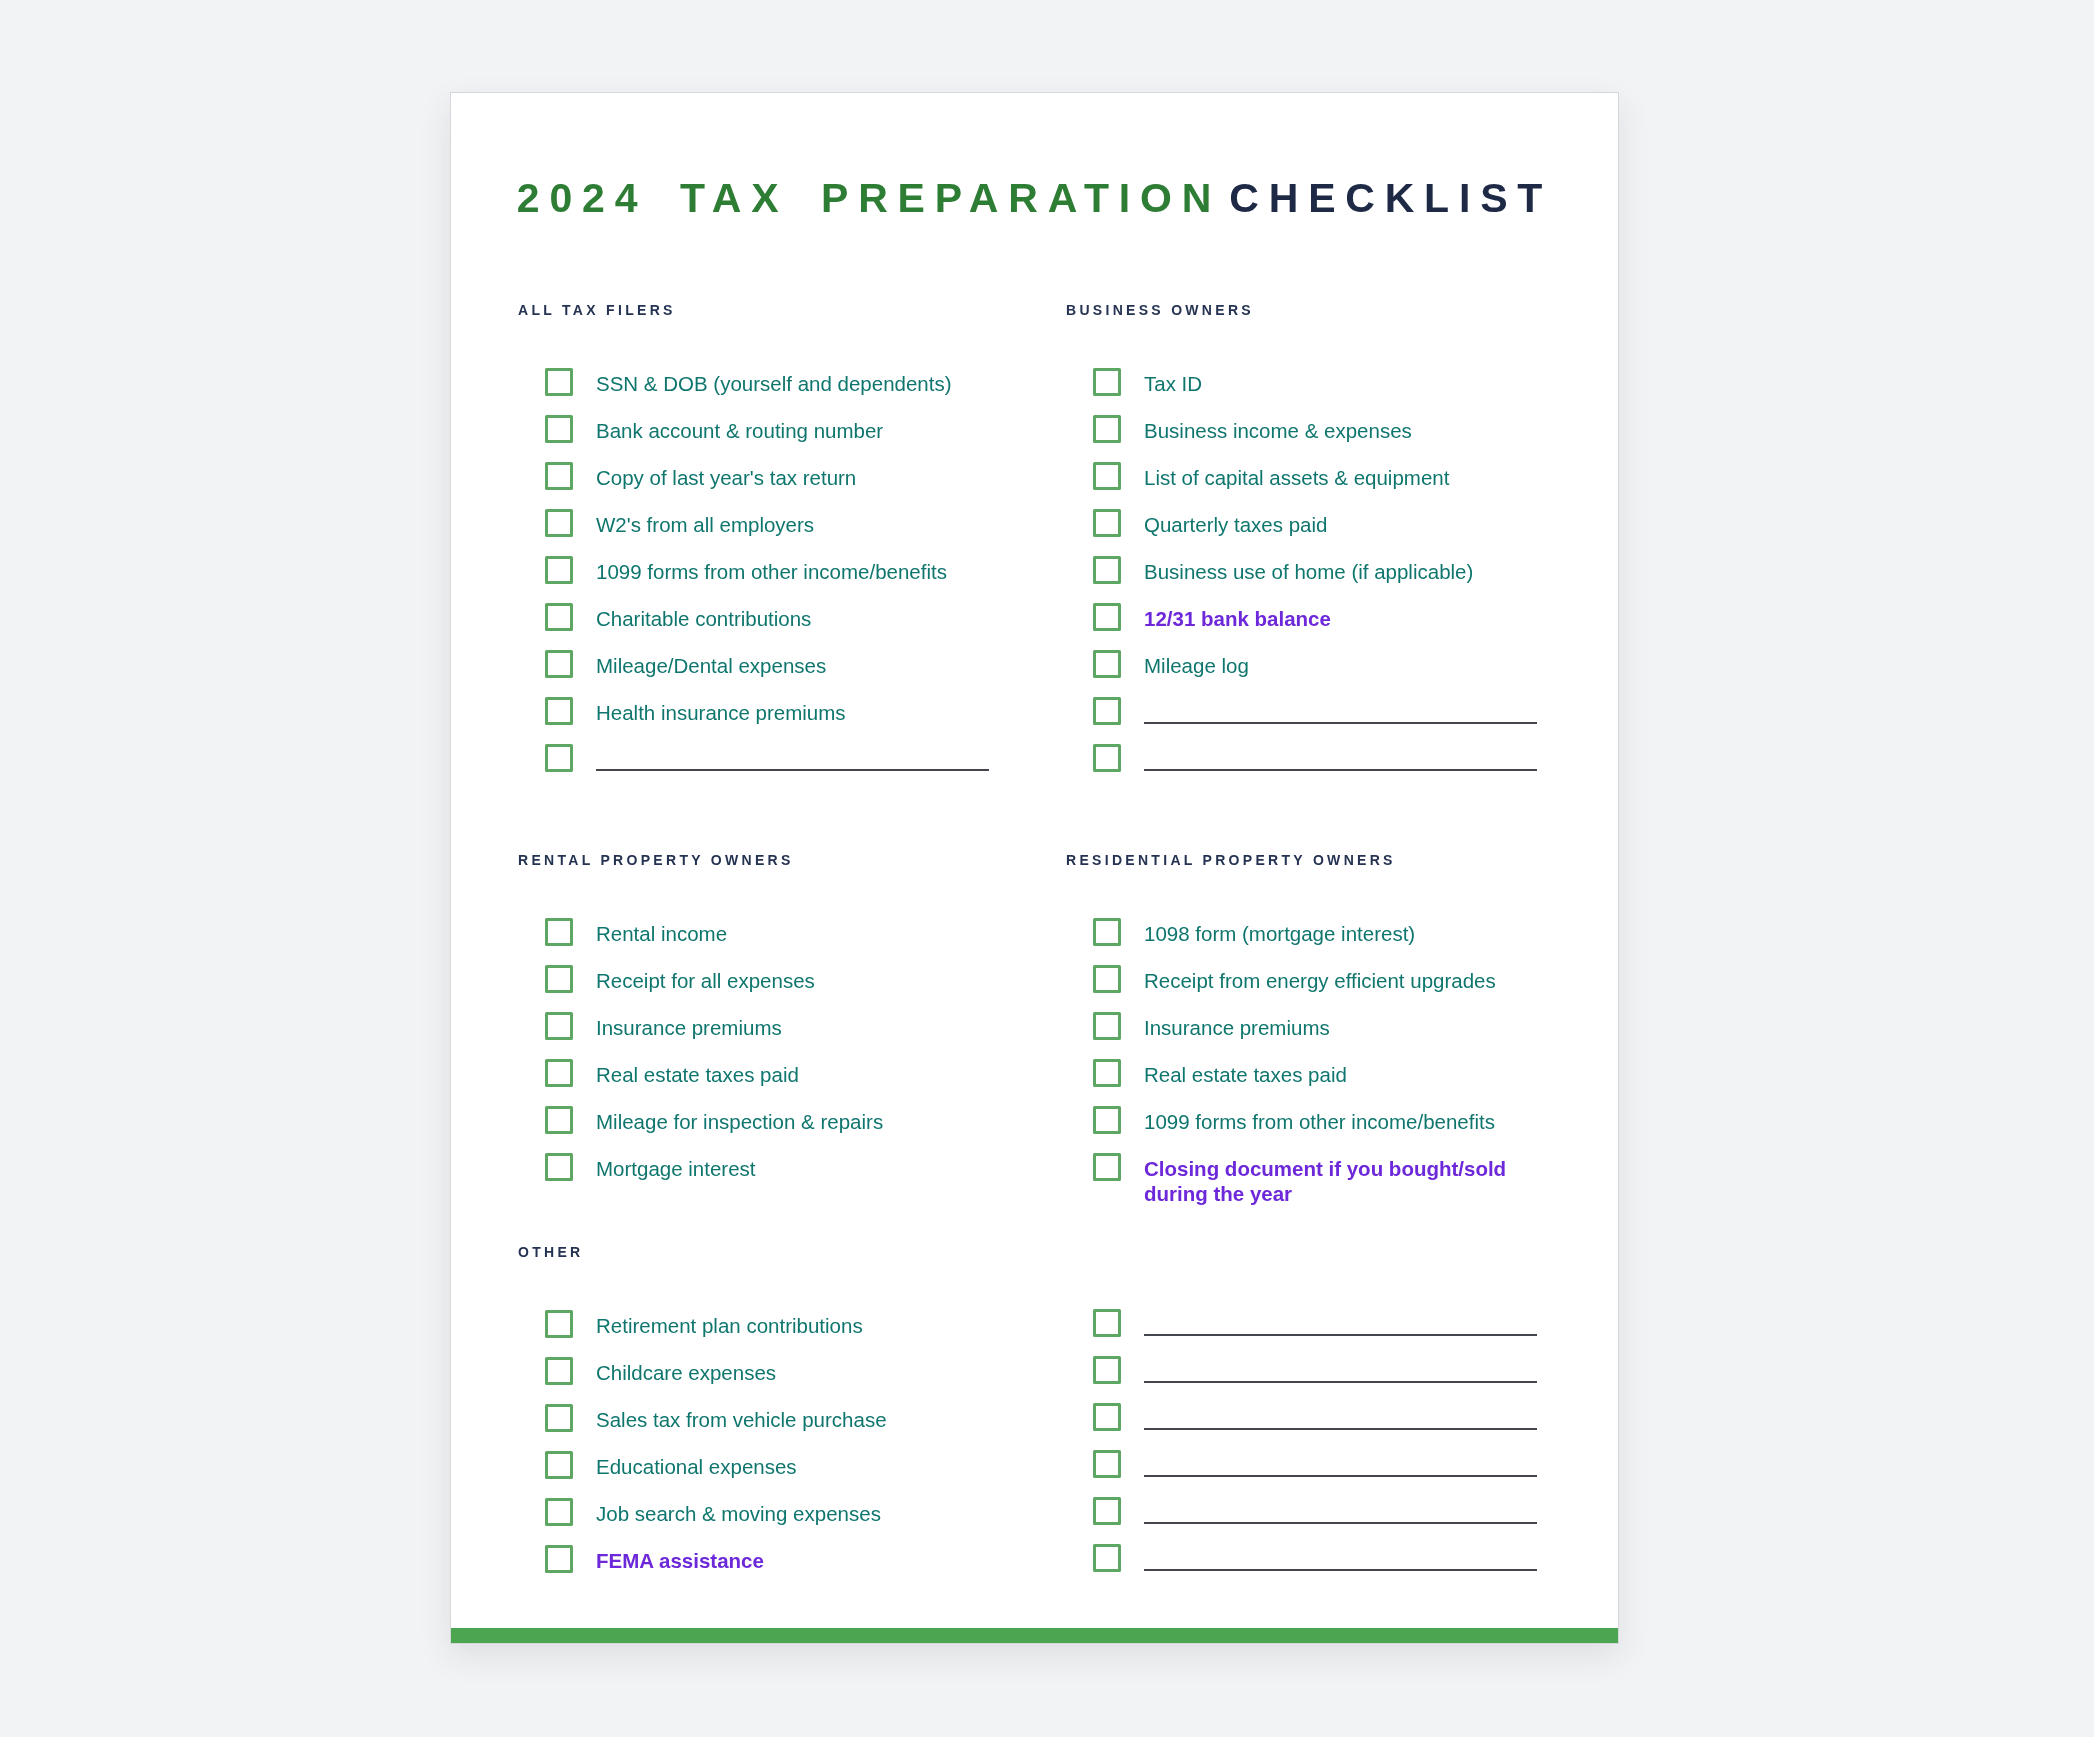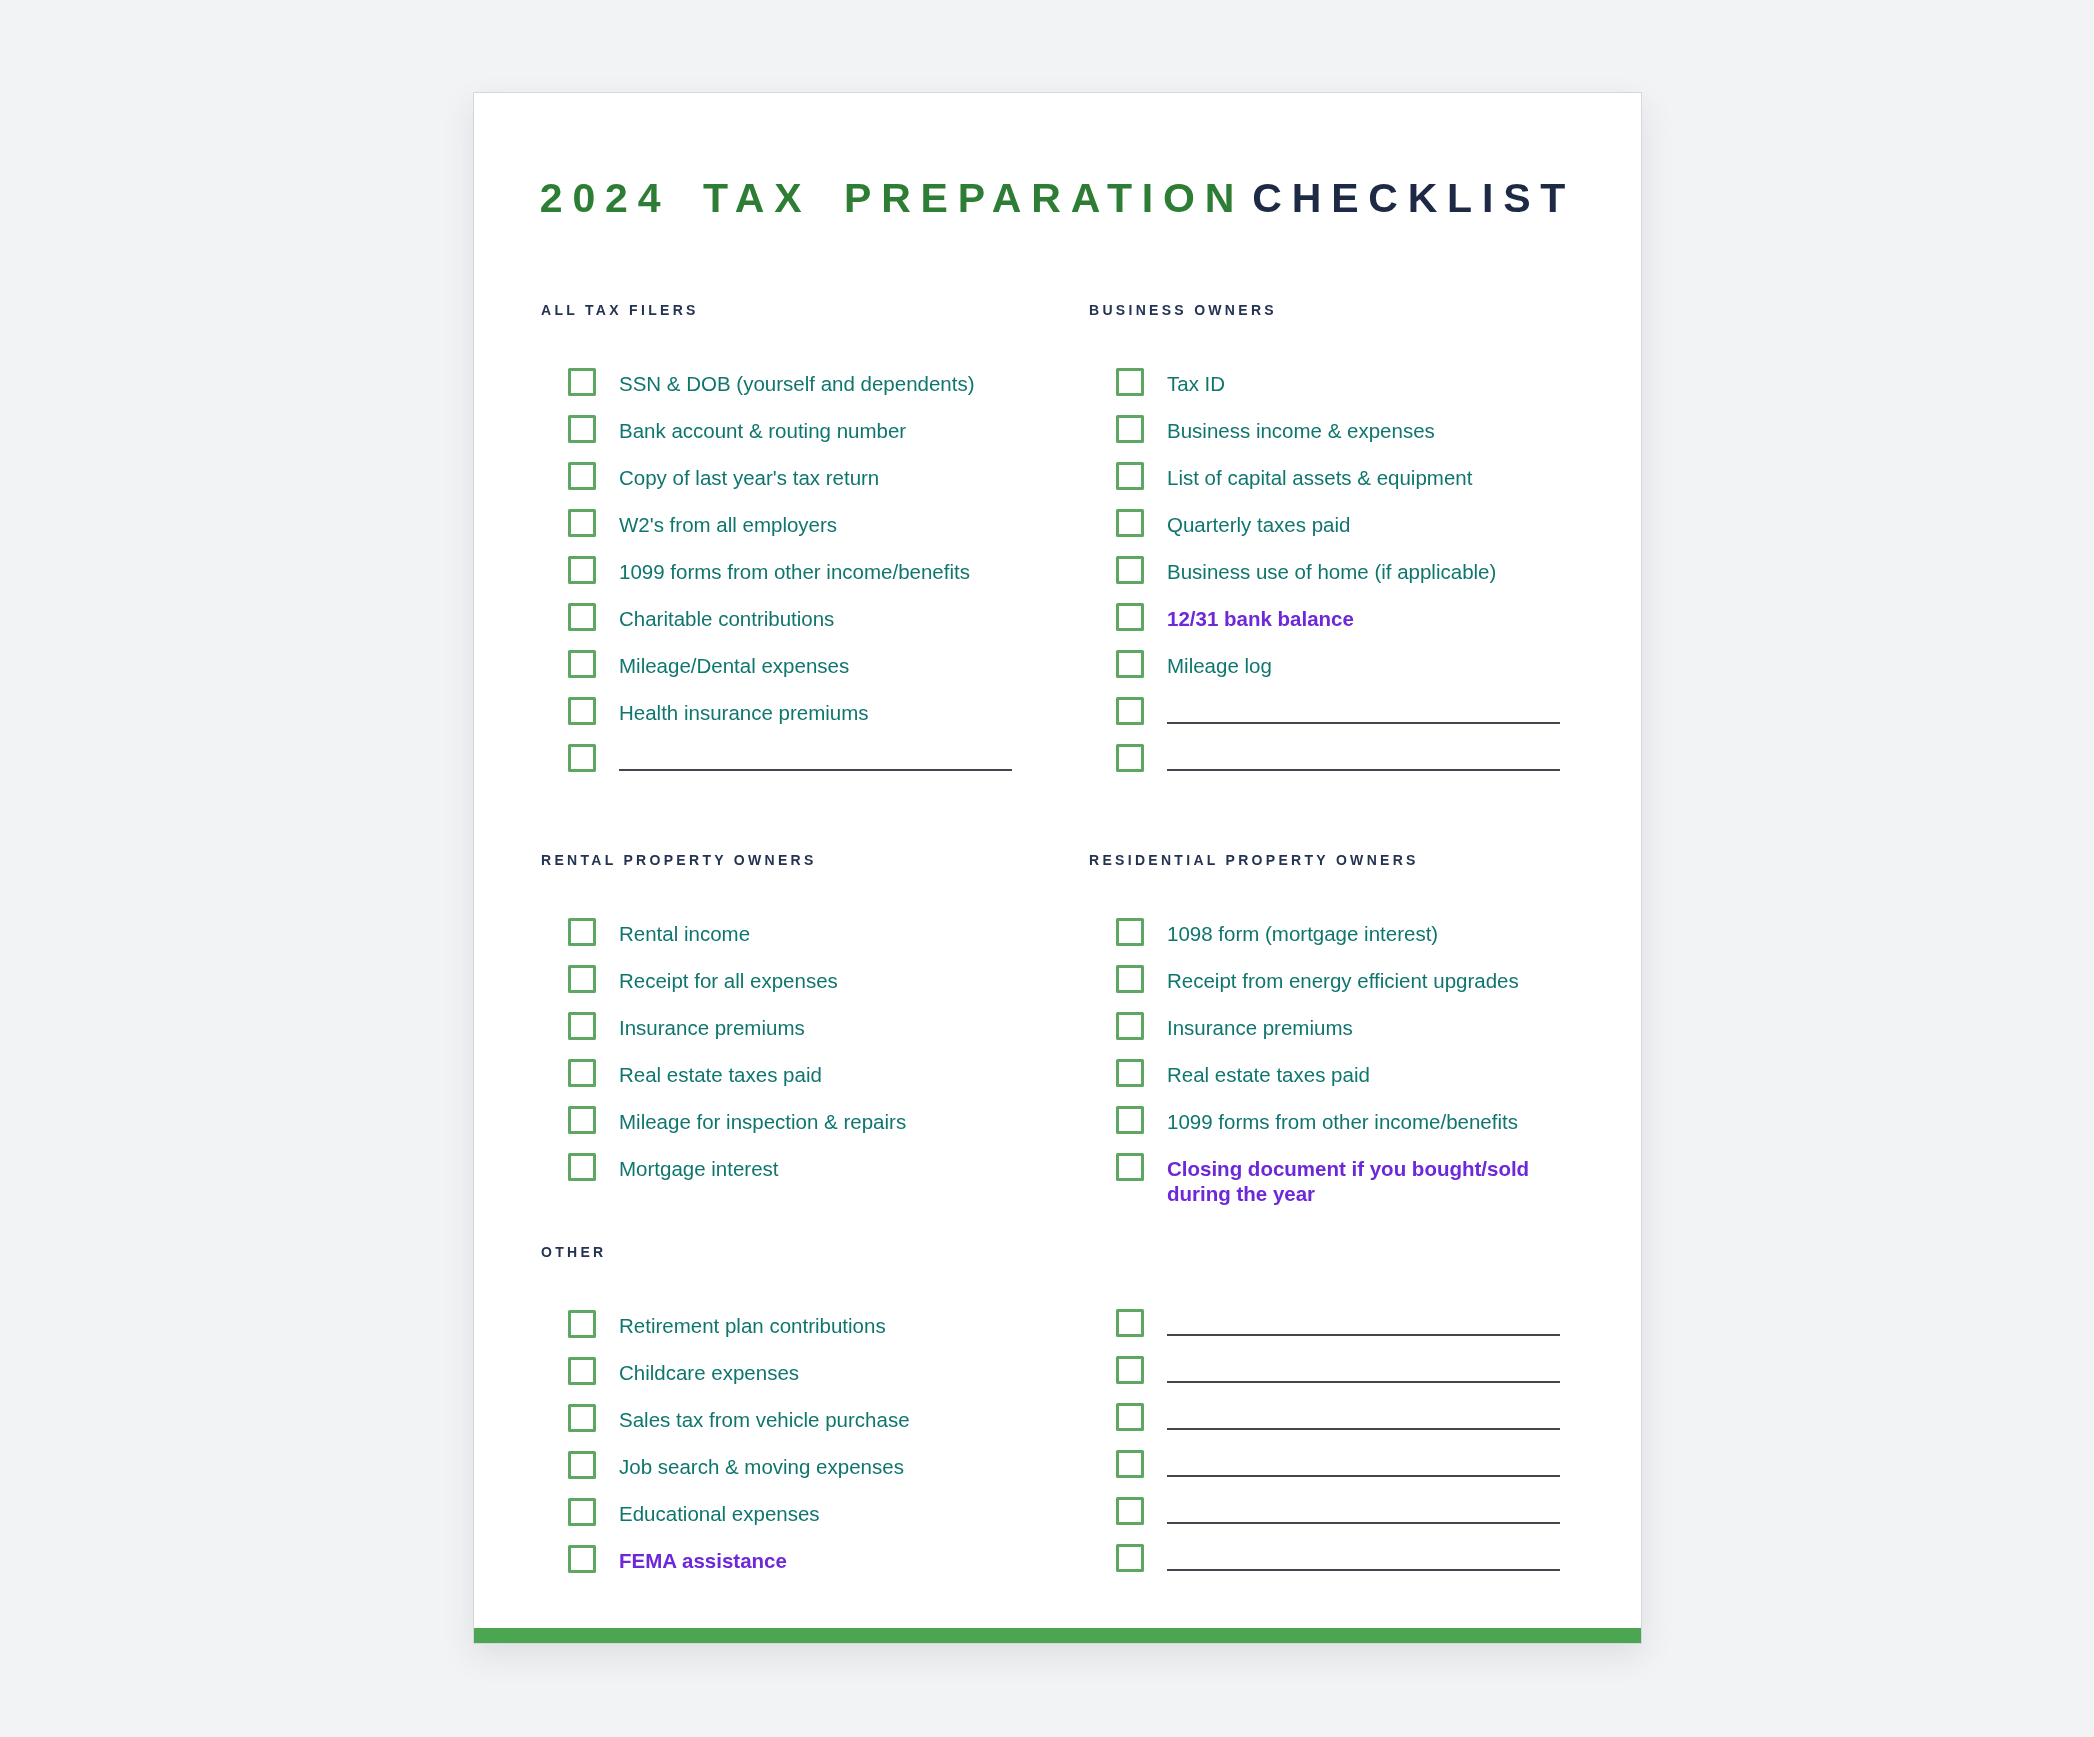--- a/index.html
+++ b/index.html
@@ -4,21 +4,21 @@
 <style>
   html,body{margin:0;padding:0;}
   body{
     width:2095px;height:1737px;
     background:#f2f3f5;
     font-family:"Liberation Sans", sans-serif;
     position:relative;
     overflow:hidden;
   }
   .card{
-    position:absolute;left:473px;top:92px;
+    position:absolute;left:450px;top:92px;
     width:1169px;height:1552px;
     background:#ffffff;
     border:0.8px solid #d5d7da;
     box-shadow:0 11.5px 31px rgba(40,50,60,0.10);
     box-sizing:border-box;
   }
   .title{
     position:absolute;top:82px;left:0;right:0;
     margin:0;text-align:center;
     font-size:41px;font-weight:bold;
@@ -232,25 +232,25 @@
         <div class="row">
           <span class="box" role="checkbox" aria-checked="false"></span>
           <span class="label">Childcare expenses</span>
         </div>
         <div class="row">
           <span class="box" role="checkbox" aria-checked="false"></span>
           <span class="label">Sales tax from vehicle purchase</span>
         </div>
         <div class="row">
           <span class="box" role="checkbox" aria-checked="false"></span>
+          <span class="label">Educational expenses</span>
+        </div>
+        <div class="row">
+          <span class="box" role="checkbox" aria-checked="false"></span>
           <span class="label">Job search &amp; moving expenses</span>
-        </div>
-        <div class="row">
-          <span class="box" role="checkbox" aria-checked="false"></span>
-          <span class="label">Educational expenses</span>
         </div>
         <div class="row">
           <span class="box" role="checkbox" aria-checked="false"></span>
           <span class="label bold">FEMA assistance</span>
         </div>
       </div>
   </div>
 
   <div class="sec sec-empty" id="s5">
     <div class="list">

